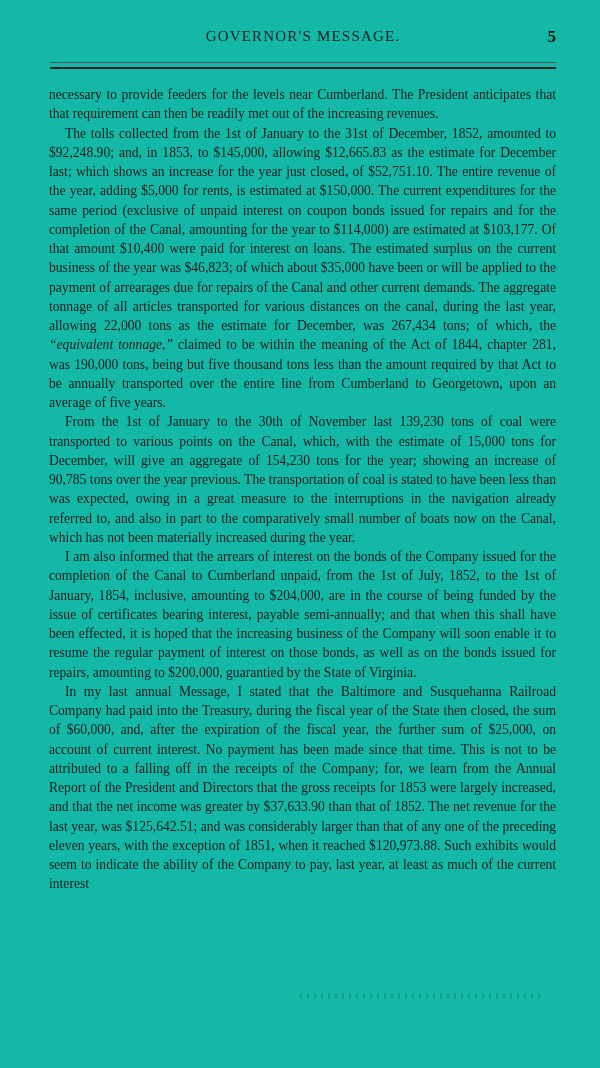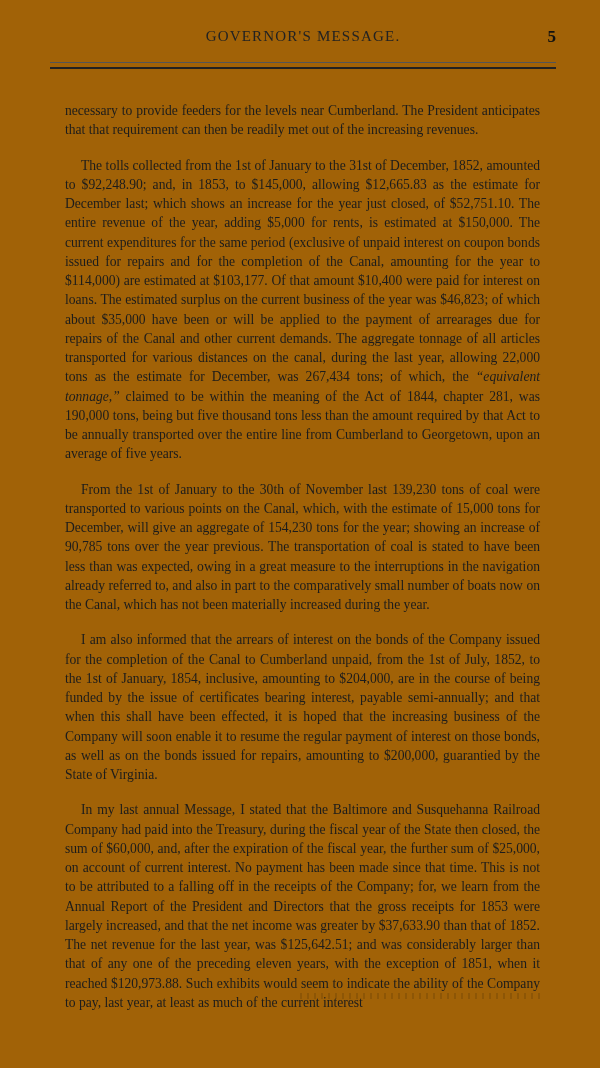--- a/index.html
+++ b/index.html
@@ -1,40 +1,40 @@
 <!DOCTYPE html>
 <html><head>
   <meta charset="utf-8">
   <style>
     html, body { margin: 0; padding: 0; background: #ffffff; }
     body { width: 600px; height: 1068px; overflow: hidden; position: relative; }
     .page {
       position: absolute; left: 0; top: 0; width: 600px; height: 1068px;
-      background: #a16207; color: #1a1a1a;
+      background: #14b8a6; color: #1a1a1a;
       font-family: "Liberation Serif", "DejaVu Serif", serif;
     }
     .header {
       position: absolute; left: 50px; top: 28px; width: 506px; height: 22px;
     }
     .running-title {
       position: absolute; left: 0; right: 0; top: 0; text-align: center;
       font-size: 15px; letter-spacing: 1.2px; color: #222;
     }
     .page-number {
       position: absolute; right: 0; top: -1px; font-size: 17px; font-weight: bold; color: #111;
     }
     .rule {
       position: absolute; left: 50px; top: 62px; width: 506px; height: 4px;
       border-top: 1px solid #555; border-bottom: 2px solid #222;
     }
     .body-text {
       position: absolute; left: 49px; top: 85px; width: 507px;
       font-size: 13.6px; line-height: 19.25px; text-align: justify; color: #1c1c1c;
     }
-    .body-text p { margin: 16px; text-indent: 0; }
+    .body-text p { margin: 0; text-indent: 0; }
     .body-text p.indent { text-indent: 16px; }
     .body-text em { font-style: italic; font-weight: normal; }
     .scan-noise {
       position: absolute; left: 300px; top: 993px; width: 240px; height: 6px;
       background: repeating-linear-gradient(90deg, rgba(0,0,0,0.25) 0 2px, transparent 2px 7px);
       opacity: 0.5;
     }
   </style>
 </head>
 <body>

